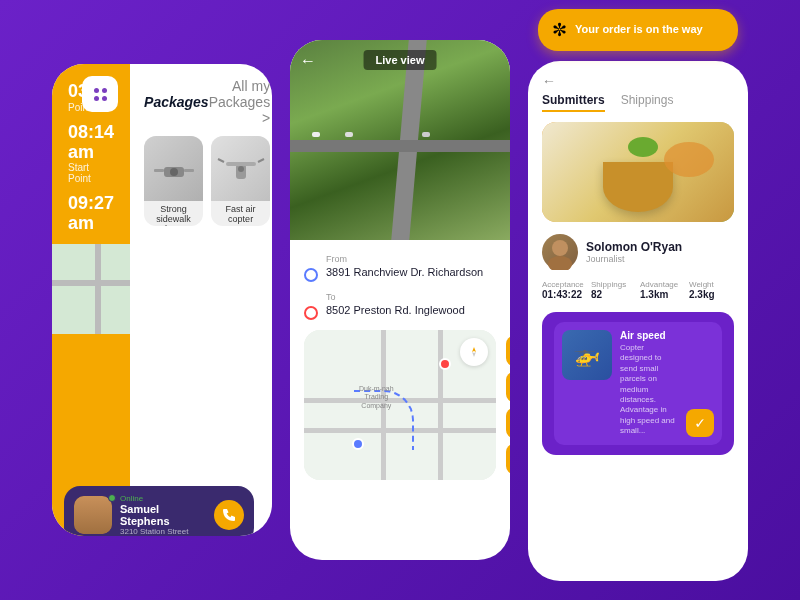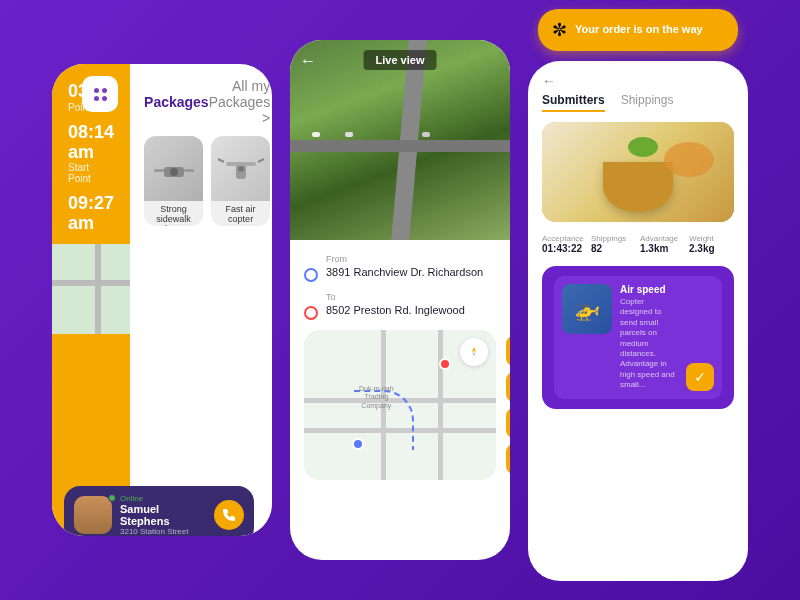--- a/index.html
+++ b/index.html
@@ -82,21 +82,21 @@
       position: absolute;
       width: 14px; height: 14px;
       background: #5A7BFF;
       border: 2.5px solid #fff;
       border-radius: 50%;
       top: 30px; left: 90px;
       box-shadow: 0 1px 4px rgba(0,0,0,0.2);
     }
     .card1-body { padding: 14px 14px 10px; flex: 1; display: flex; flex-direction: column; }
     .pkg-header { display: flex; justify-content: space-between; align-items: center; margin-bottom: 10px; }
-    .pkg-title { font-size: 14px; font-weight: 700; color: #4c1d95; }
+    .pkg-title { font-size: 14px; font-weight: 700; color: #0f172a; font-style: italic; }
     .pkg-all { font-size: 14px; color: #888; text-align: right; }
     .pkg-grid { display: grid; grid-template-columns: 1fr 1fr; gap: 8px; }
     .pkg-item { border-radius: 12px; overflow: hidden; background: #f0f0f0; position: relative; height: 90px; }
     .pkg-img-placeholder { width: 100%; height: 65px; background: #ccc; display: flex; align-items: center; justify-content: center; }
     .pkg-label { font-size: 9px; color: #333; padding: 3px 6px; text-align: center; }
     .pkg-drone { background: linear-gradient(135deg, #d0d0d0, #b0b0b0); }
     .pkg-copter { background: linear-gradient(135deg, #e0e0e0, #c0c0c0); }
 
     .user-strip {
       position: absolute;
@@ -497,20 +497,32 @@
         <div class="tab-item active">Submitters</div>
         <div class="tab-item">Shippings</div>
       </div>
       <div class="food-photo">
 
         <div style="position:absolute;top:0;left:0;right:0;bottom:0;background:linear-gradient(135deg,#f0e8d0,#e0c870,#c89840);"></div>
         <div class="bowl-shape"></div>
         <div class="food-green"></div>
         <div style="position:absolute;top:20px;right:20px;width:50px;height:35px;background:#e09030;border-radius:50%;opacity:0.7;"></div>
       </div>
+      <div class="user-row">
+        <div class="user-thumb">
+          <svg width="36" height="36" viewBox="0 0 36 36">
+            <circle cx="18" cy="14" r="8" fill="#c09060"></circle>
+            <ellipse cx="18" cy="30" rx="12" ry="8" fill="#a07040"></ellipse>
+          </svg>
+        </div>
+        <div>
+          <div class="user-row-name">Solomon O'Ryan</div>
+          <div class="user-row-role">Journalist</div>
+        </div>
+      </div>
       <div class="stats-row">
         <div class="stat-cell">
           <div class="stat-cell-label">Acceptance</div>
           <div class="stat-cell-val">01:43:22</div>
         </div>
         <div class="stat-cell">
           <div class="stat-cell-label">Shippings</div>
           <div class="stat-cell-val">82</div>
         </div>
         <div class="stat-cell">

